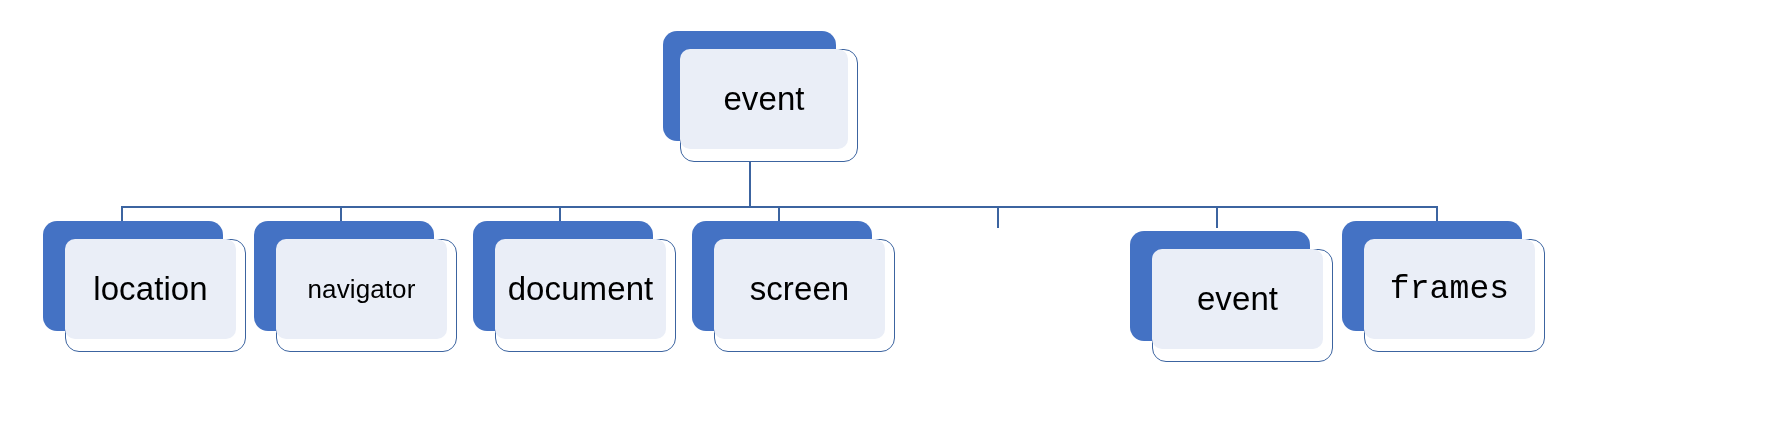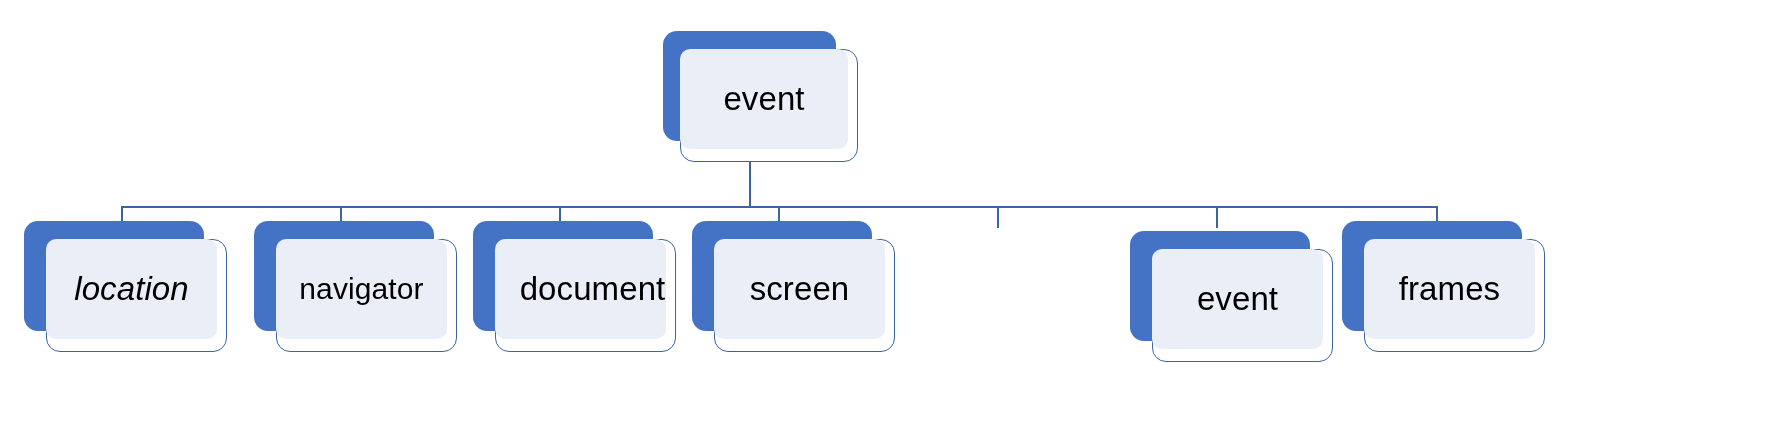--- a/index.html
+++ b/index.html
@@ -78,56 +78,56 @@
   <div class="conn conn-v" style="left:1216px; top:206px; height:22px;"></div>
   <div class="conn conn-v" style="left:1436px; top:206px; height:22px;"></div>
 
   <div class="node" style="left:663px; top:31px; width:196px; height:132px;">
     <div class="layer layer-back" style="left:0; top:0; width:173px; height:110px;"></div>
     <div class="layer layer-front" style="left:17px; top:18px; width:178px; height:113px;"></div>
     <div class="layer layer-mid" style="left:17px; top:18px; width:168px; height:100px; border-radius:10px;"></div>
     <div class="node-label" style="left:17px; top:18px; width:168px; height:100px; font-size:33px;">event</div>
   </div>
 
-  <div class="node" style="left:24px; top:221px; width:220px; height:132px;font-style:italic;">
+  <div class="node" style="left:43px; top:221px; width:220px; height:132px;">
     <div class="layer layer-back" style="left:0; top:0; width:180px; height:110px;"></div>
     <div class="layer layer-front" style="left:22px; top:18px; width:181px; height:113px;"></div>
     <div class="layer layer-mid" style="left:22px; top:18px; width:171px; height:100px; border-radius:10px;"></div>
     <div class="node-label" style="left:22px; top:18px; width:171px; height:100px; font-size:33px;">location</div>
   </div>
 
   <div class="node" style="left:254px; top:221px; width:203px; height:132px;">
     <div class="layer layer-back" style="left:0; top:0; width:180px; height:110px;"></div>
     <div class="layer layer-front" style="left:22px; top:18px; width:181px; height:113px;"></div>
     <div class="layer layer-mid" style="left:22px; top:18px; width:171px; height:100px; border-radius:10px;"></div>
-    <div class="node-label" style="left:22px; top:18px; width:171px; height:100px; font-size:30px;">navigator</div>
+    <div class="node-label" style="left:22px; top:18px; width:171px; height:100px; font-size:26px;">navigator</div>
   </div>
 
   <div class="node" style="left:473px; top:221px; width:203px; height:132px;">
     <div class="layer layer-back" style="left:0; top:0; width:180px; height:110px;"></div>
     <div class="layer layer-front" style="left:22px; top:18px; width:181px; height:113px;"></div>
     <div class="layer layer-mid" style="left:22px; top:18px; width:171px; height:100px; border-radius:10px;"></div>
-    <div class="node-label" style="left:22px; top:18px; width:171px; height:100px; font-size:33px;padding-left:12px;">document</div>
+    <div class="node-label" style="left:22px; top:18px; width:171px; height:100px; font-size:33px;">document</div>
   </div>
 
   <div class="node" style="left:692px; top:221px; width:203px; height:132px;text-align:center;">
     <div class="layer layer-back" style="left:0; top:0; width:180px; height:110px;"></div>
     <div class="layer layer-front" style="left:22px; top:18px; width:181px; height:113px;"></div>
     <div class="layer layer-mid" style="left:22px; top:18px; width:171px; height:100px; border-radius:10px;"></div>
     <div class="node-label" style="left:22px; top:18px; width:171px; height:100px; font-size:33px;">screen</div>
   </div>
 
 
   <div class="node" style="left:1130px; top:221px; width:203px; height:132px;margin-top:10px;">
     <div class="layer layer-back" style="left:0; top:0; width:180px; height:110px;"></div>
     <div class="layer layer-front" style="left:22px; top:18px; width:181px; height:113px;"></div>
     <div class="layer layer-mid" style="left:22px; top:18px; width:171px; height:100px; border-radius:10px;"></div>
     <div class="node-label" style="left:22px; top:18px; width:171px; height:100px; font-size:33px;">event</div>
   </div>
 
-  <div class="node" style="left:1342px; top:221px; width:203px; height:132px;">
+  <div class="node" style="left:1342px; top:221px; width:203px; height:132px;font-family:Liberation Mono, monospace;">
     <div class="layer layer-back" style="left:0; top:0; width:180px; height:110px;"></div>
     <div class="layer layer-front" style="left:22px; top:18px; width:181px; height:113px;"></div>
     <div class="layer layer-mid" style="left:22px; top:18px; width:171px; height:100px; border-radius:10px;"></div>
     <div class="node-label" style="left:22px; top:18px; width:171px; height:100px; font-size:33px;">frames</div>
   </div>
 
 </div>
 
 </body></html>

